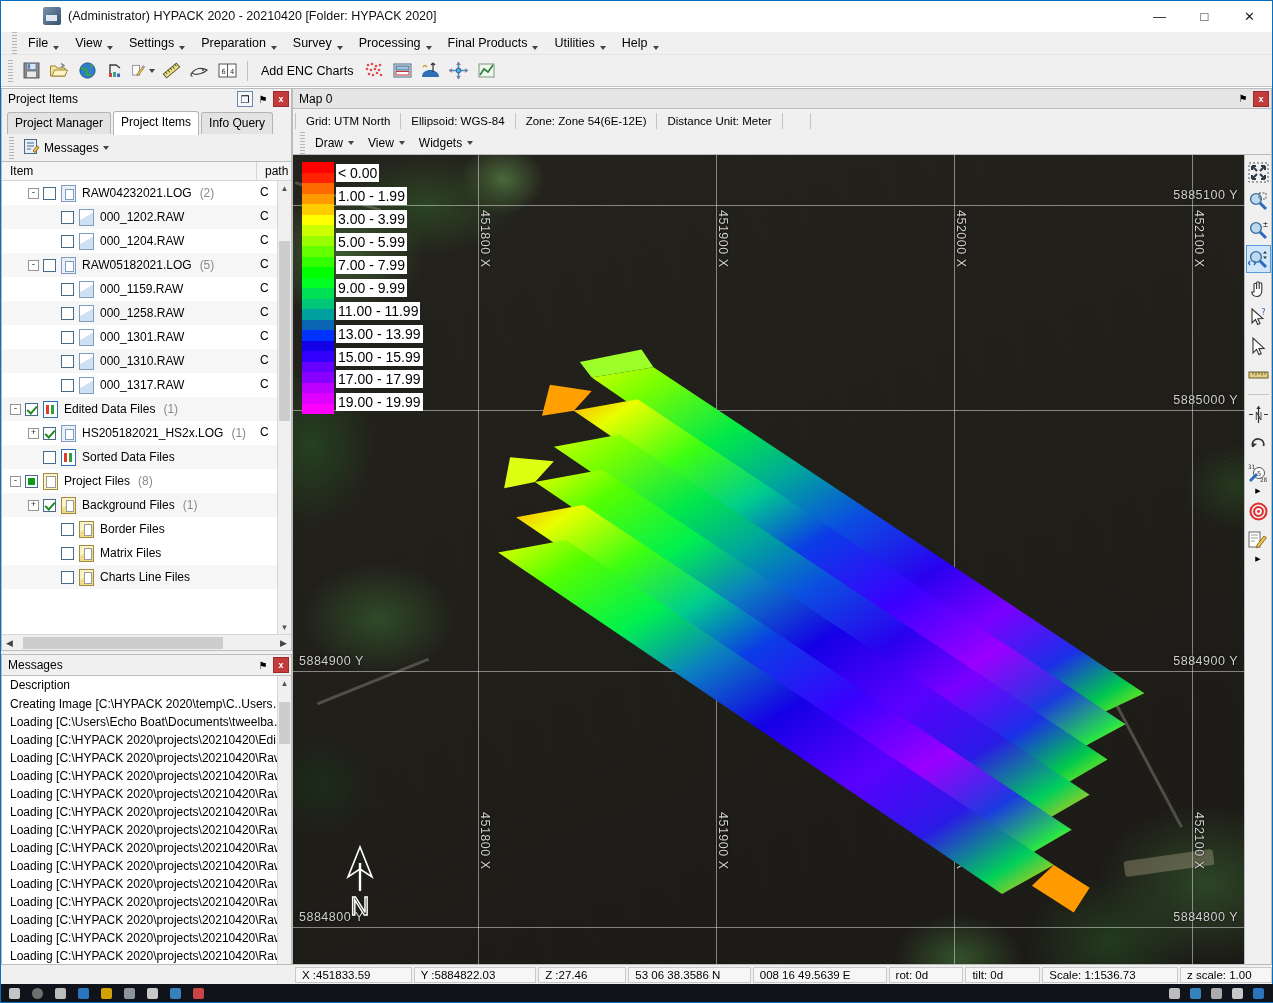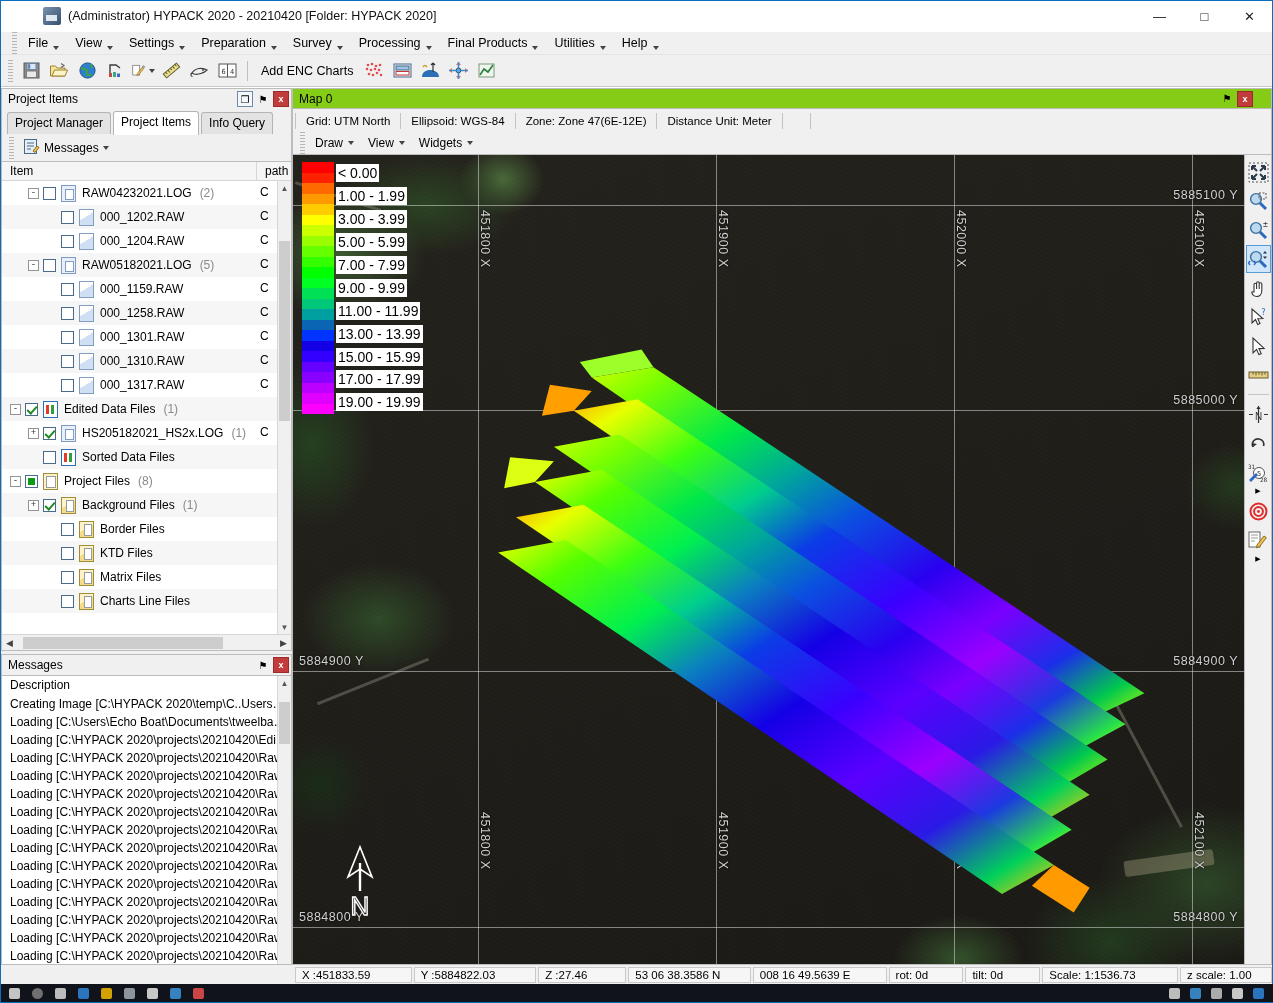--- a/index.html
+++ b/index.html
@@ -134,22 +134,22 @@
   #messages { height:330px; flex:none; display:flex; flex-direction:column; margin-top:3px;}
   #msgbody { flex:1; background:#fff; border:1px solid #bcbcbc; overflow:hidden;
              position:relative; }
   .mrow { height:18px; line-height:18px; font-size:12px; padding-left:8px;
           white-space:nowrap; overflow:hidden; }
   .mhdr { height:19px; line-height:19px; font-size:12px; padding-left:8px;
           background:#fff; }
 
   
   #mapcol { flex:1; display:flex; flex-direction:column; min-width:0; }
-  #maphead { height:21px; background:#84cc16; border:1px solid #bcbcbc;
-             display:flex; align-items:center; padding:0 18px 0 6px; font-size:12px; }
+  #maphead { height:21px; background:#e5e5e5; border:1px solid #bcbcbc;
+             display:flex; align-items:center; padding:0 2px 0 6px; font-size:12px; }
   #mapinfo { height:23px; background:#f0f0f0; display:flex; align-items:center;
              border-left:1px solid #bcbcbc; border-right:1px solid #bcbcbc;
              font-size:11.5px; }
   #mapinfo .cell { padding:0 10px; height:16px; line-height:16px;
                    border-right:1px solid #c3c3c3; white-space:nowrap; }
   #mapinfo .cell:first-child { border-left:1px solid #c3c3c3; margin-left:2px;}
   #mapsub { height:22px; background:#f0f0f0; display:flex; align-items:center;
             padding-left:4px; border-left:1px solid #bcbcbc; border-right:1px solid #bcbcbc; }
   #mapsub .mi { padding:2px 7px; font-size:12px; display:flex; align-items:center; gap:5px;}
 
@@ -545,27 +545,20 @@
                 <span class="tname">Background Files</span>
                 <span class="tcount">(1)</span>
               </div>
               <div class="trow">
                 <span class="ind" style="width: 44px;"></span>
                 <span class="exp" style="border: none; background: transparent;"></span>
                 <span class="cb"></span>
                 <span class="ficon clip"></span>
                 <span class="tname">Border Files</span>
               </div>
-              <div class="trow alt">
-                <span class="ind" style="width: 44px;"></span>
-                <span class="exp" style="border: none; background: transparent;"></span>
-                <span class="cb"></span>
-                <span class="ficon clip"></span>
-                <span class="tname">KTD Files</span>
-              </div>
               <div class="trow">
                 <span class="ind" style="width: 44px;"></span>
                 <span class="exp" style="border: none; background: transparent;"></span>
                 <span class="cb"></span>
                 <span class="ficon clip"></span>
                 <span class="tname">Matrix Files</span>
               </div>
               <div class="trow alt">
                 <span class="ind" style="width: 44px;"></span>
                 <span class="exp" style="border: none; background: transparent;"></span>
@@ -627,21 +620,21 @@
 
       <div id="maphead">
         <span style="flex:1">Map 0</span>
         <span class="hbtn">⚑</span>
         <span class="hbtn close">x</span>
       </div>
 
       <div id="mapinfo">
         <div class="cell">Grid: UTM North</div>
         <div class="cell">Ellipsoid: WGS-84</div>
-        <div class="cell">Zone: Zone 47(6E-12E)</div>
+        <div class="cell">Zone: Zone 54(6E-12E)</div>
         <div class="cell">Distance Unit: Meter</div>
         <div class="cell" style="width:28px"></div>
       </div>
 
       <div id="mapsub">
         <div class="grip"></div>
         <div class="mi">
             <span>Draw</span>
             <i class="caret"></i>
           </div>

